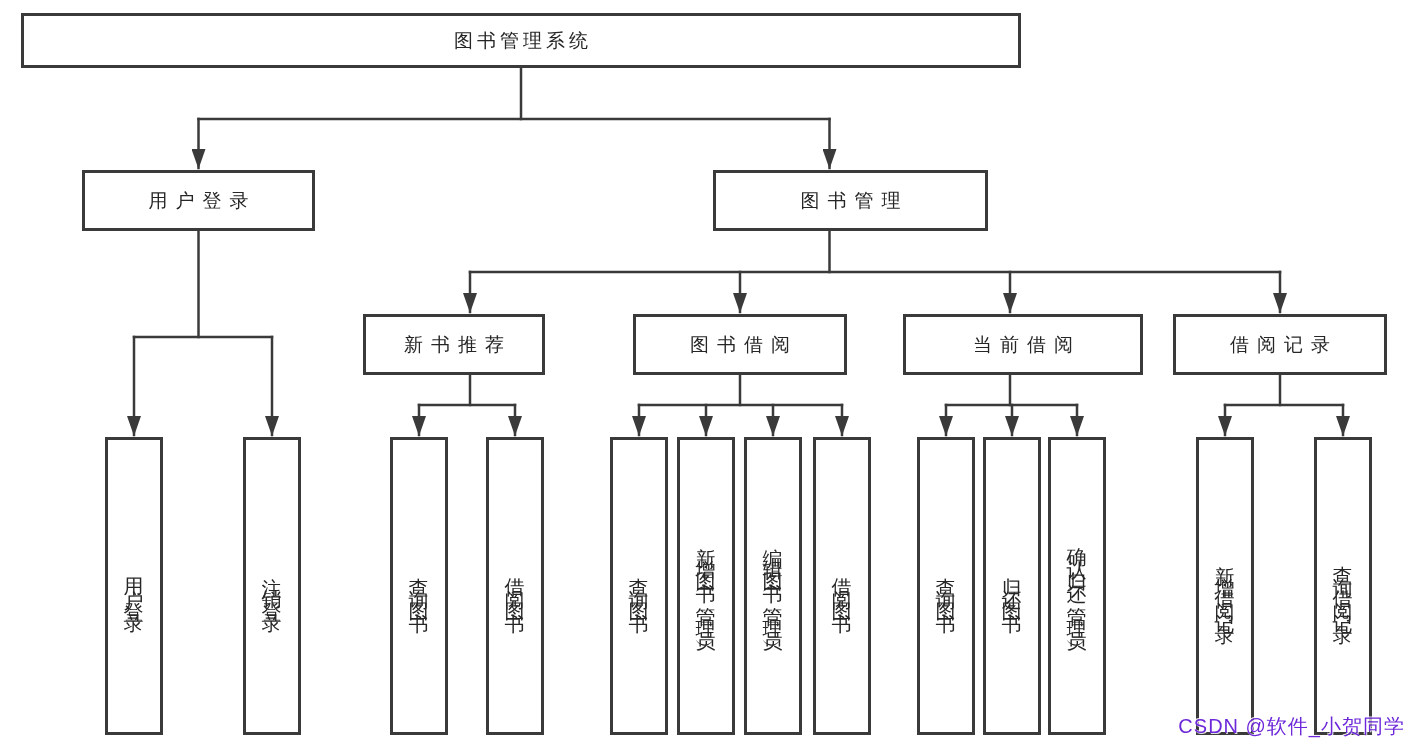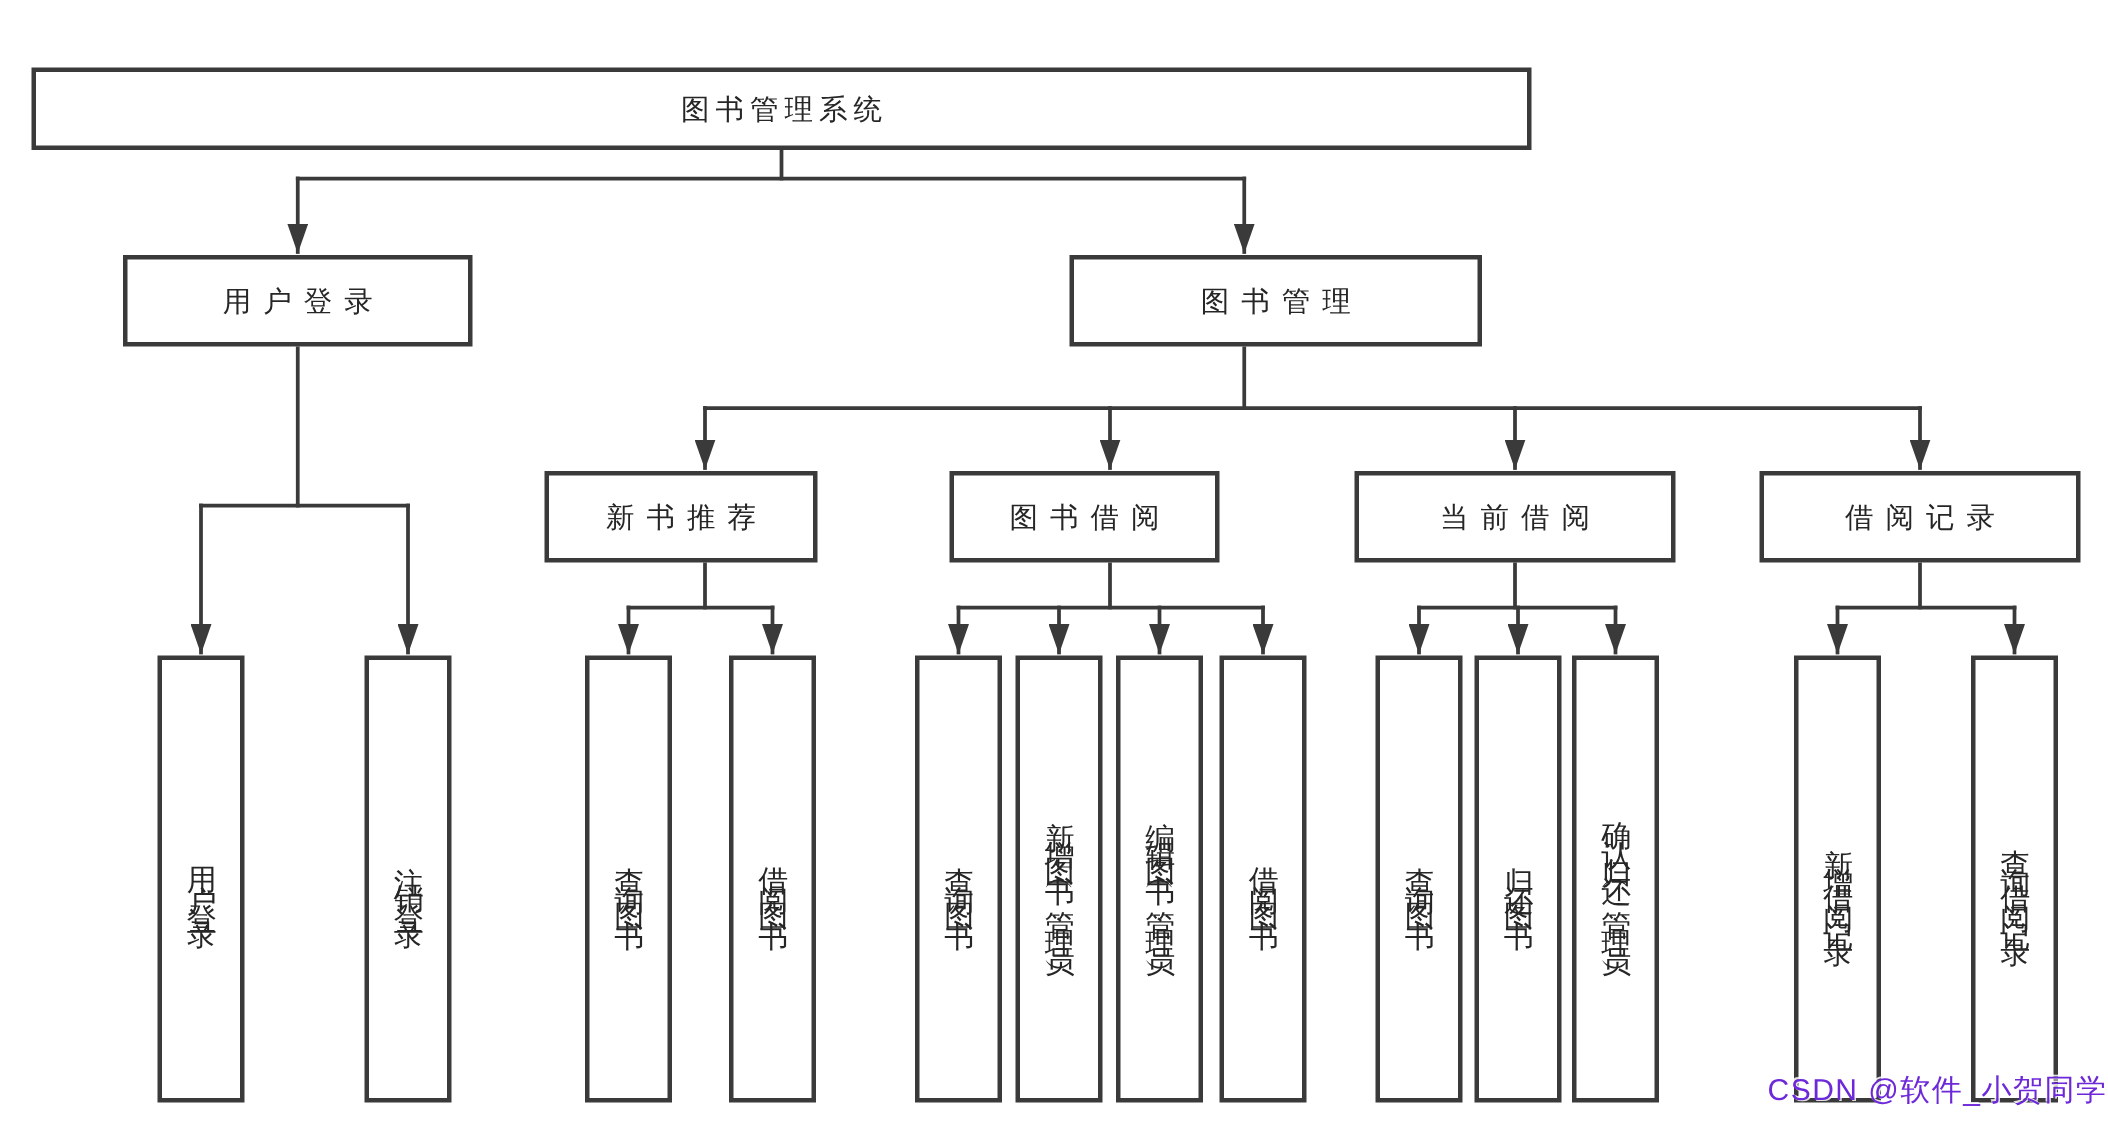--- a/index.html
+++ b/index.html
@@ -83,38 +83,38 @@
       <path d="M1012,405 V435" marker-end="url(#arrow)"></path>
       <path d="M1077,405 V435" marker-end="url(#arrow)"></path>
 
       <path d="M1280,375 V405"></path>
       <path d="M1225,405 H1343"></path>
       <path d="M1225,405 V435" marker-end="url(#arrow)"></path>
       <path d="M1343,405 V435" marker-end="url(#arrow)"></path>
     </g>
   </svg>
 
-  <div class="node rootbox" style="left:21px;top:13px;width:1000px;height:55px;margin-top:32px;">
+  <div class="node rootbox" style="left:21px;top:13px;width:1000px;height:55px;">
     <span>图书管理系统</span>
   </div>
 
   <div class="node hbox" style="left:82px;top:170px;width:233px;height:61px;">
     <span>用户登录</span>
   </div>
   <div class="node hbox" style="left:713px;top:170px;width:275px;height:61px;">
     <span>图书管理</span>
   </div>
 
   <div class="node hbox" style="left:363px;top:314px;width:182px;height:61px;">
     <span>新书推荐</span>
   </div>
-  <div class="node hbox" style="left:633px;top:314px;width:180px;height:61px;justify-content:center;">
+  <div class="node hbox" style="left:633px;top:314px;width:214px;height:61px;justify-content:center;">
     <span>图书借阅</span>
   </div>
-  <div class="node hbox" style="left:903px;top:314px;width:214px;height:61px;">
+  <div class="node hbox" style="left:903px;top:314px;width:240px;height:61px;">
     <span>当前借阅</span>
   </div>
   <div class="node hbox" style="left:1173px;top:314px;width:214px;height:61px;">
     <span>借阅记录</span>
   </div>
 
   <div class="node vbox" style="left:105px;top:437px;width:58px;height:298px;">
     <span>用户登录</span>
   </div>
   <div class="node vbox" style="left:243px;top:437px;width:58px;height:298px;">

